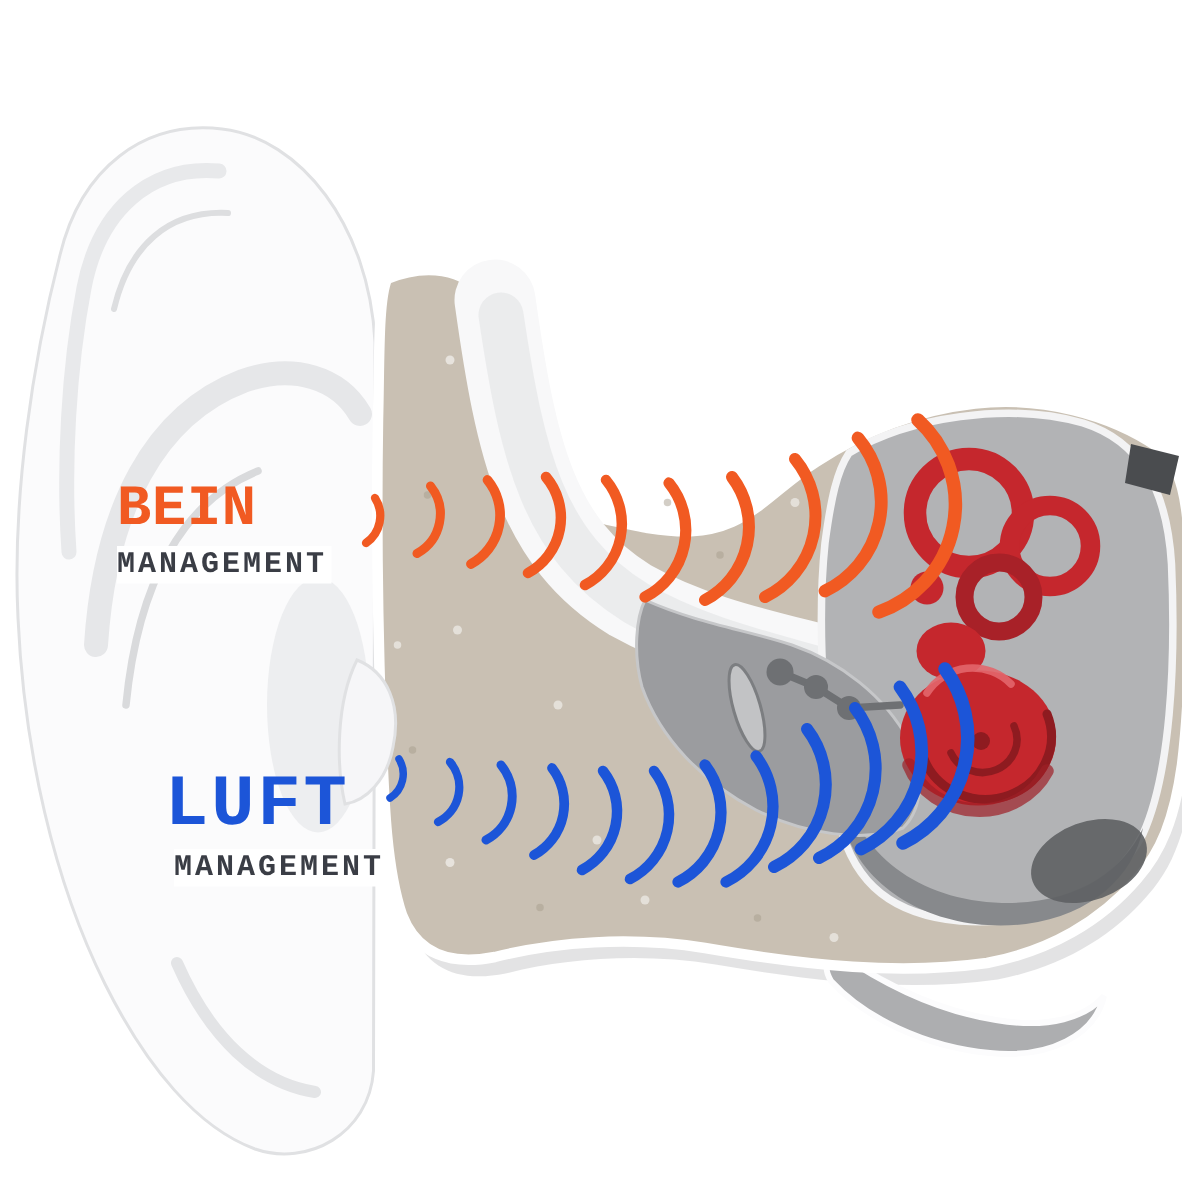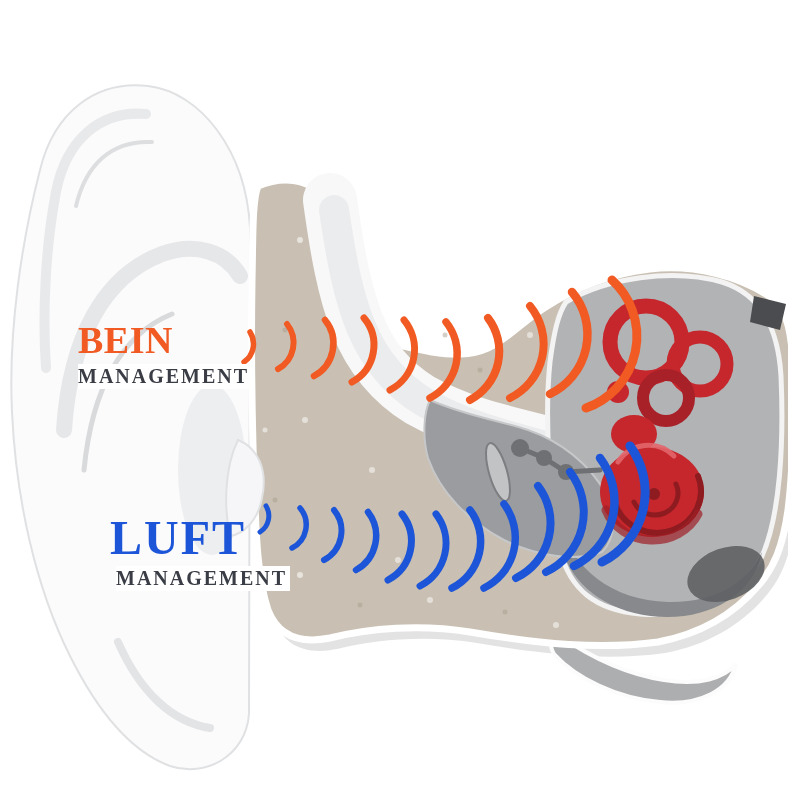--- a/index.html
+++ b/index.html
@@ -1,18 +1,18 @@
 <!DOCTYPE html>
 <html><head>
 <meta charset="utf-8">
 <style>
   html,body{margin:0;padding:0;background:#ffffff;}
   .stage{
     position:relative;width:788px;height:800px;background:#ffffff;overflow:hidden;
-    font-family:Liberation Serif, serif;
+    font-family:Liberation Mono, monospace;
   }
   .stage svg{position:absolute;left:0;top:0;}
   .lbl{position:absolute;white-space:nowrap;}
   .bone-title{left:78px;top:318px;font-size:38px;font-weight:800;letter-spacing:.5px;color:#F15A22;}
   .bone-sub{left:78px;top:364px;font-size:20px;font-weight:700;letter-spacing:2px;color:#3A3D45;background:#ffffff;padding:1px 3px 1px 0;}
   .air-title{left:110px;top:510px;font-size:48px;font-weight:800;letter-spacing:2px;color:#1C55D8;}
   .air-sub{left:116px;top:566px;font-size:20px;font-weight:700;letter-spacing:2px;color:#3A3D45;background:#ffffff;padding:1px 3px 1px 0;}
 </style>
 </head>
 <body>

